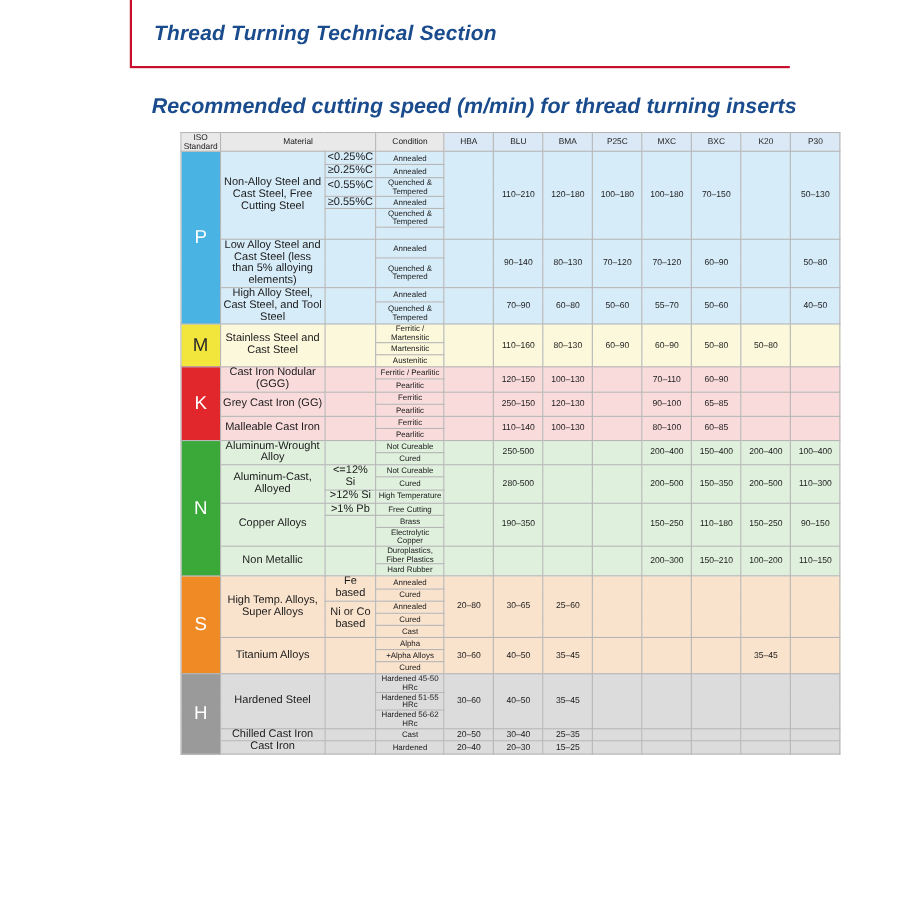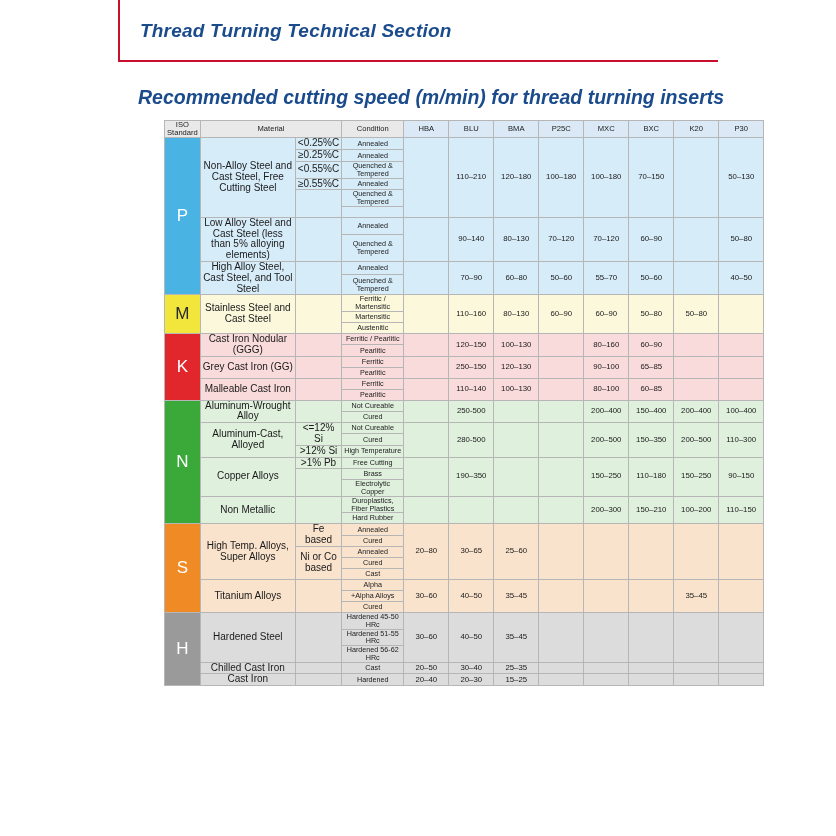--- a/index.html
+++ b/index.html
@@ -240,21 +240,21 @@
           </tr>
           <tr class="r-k">
             <td rowspan="6" class="grp g-k">K</td>
             <td rowspan="2" class="mat">Cast Iron Nodular (GGG)</td>
             <td rowspan="2" class="subm"></td>
             <td class="cond">Ferritic / Pearlitic</td>
             <td rowspan="2" class="val"></td>
             <td rowspan="2" class="val">120–150</td>
             <td rowspan="2" class="val">100–130</td>
             <td rowspan="2" class="val"></td>
-            <td rowspan="2" class="val">80–160</td>
+            <td rowspan="2" class="val">70–110</td>
             <td rowspan="2" class="val">60–90</td>
             <td rowspan="2" class="val"></td>
             <td rowspan="2" class="val"></td>
           </tr>
           <tr class="r-k">
             <td class="cond">Pearlitic</td>
           </tr>
           <tr class="r-k">
             <td rowspan="2" class="mat">Grey Cast Iron (GG)</td>
             <td rowspan="2" class="subm"></td>

